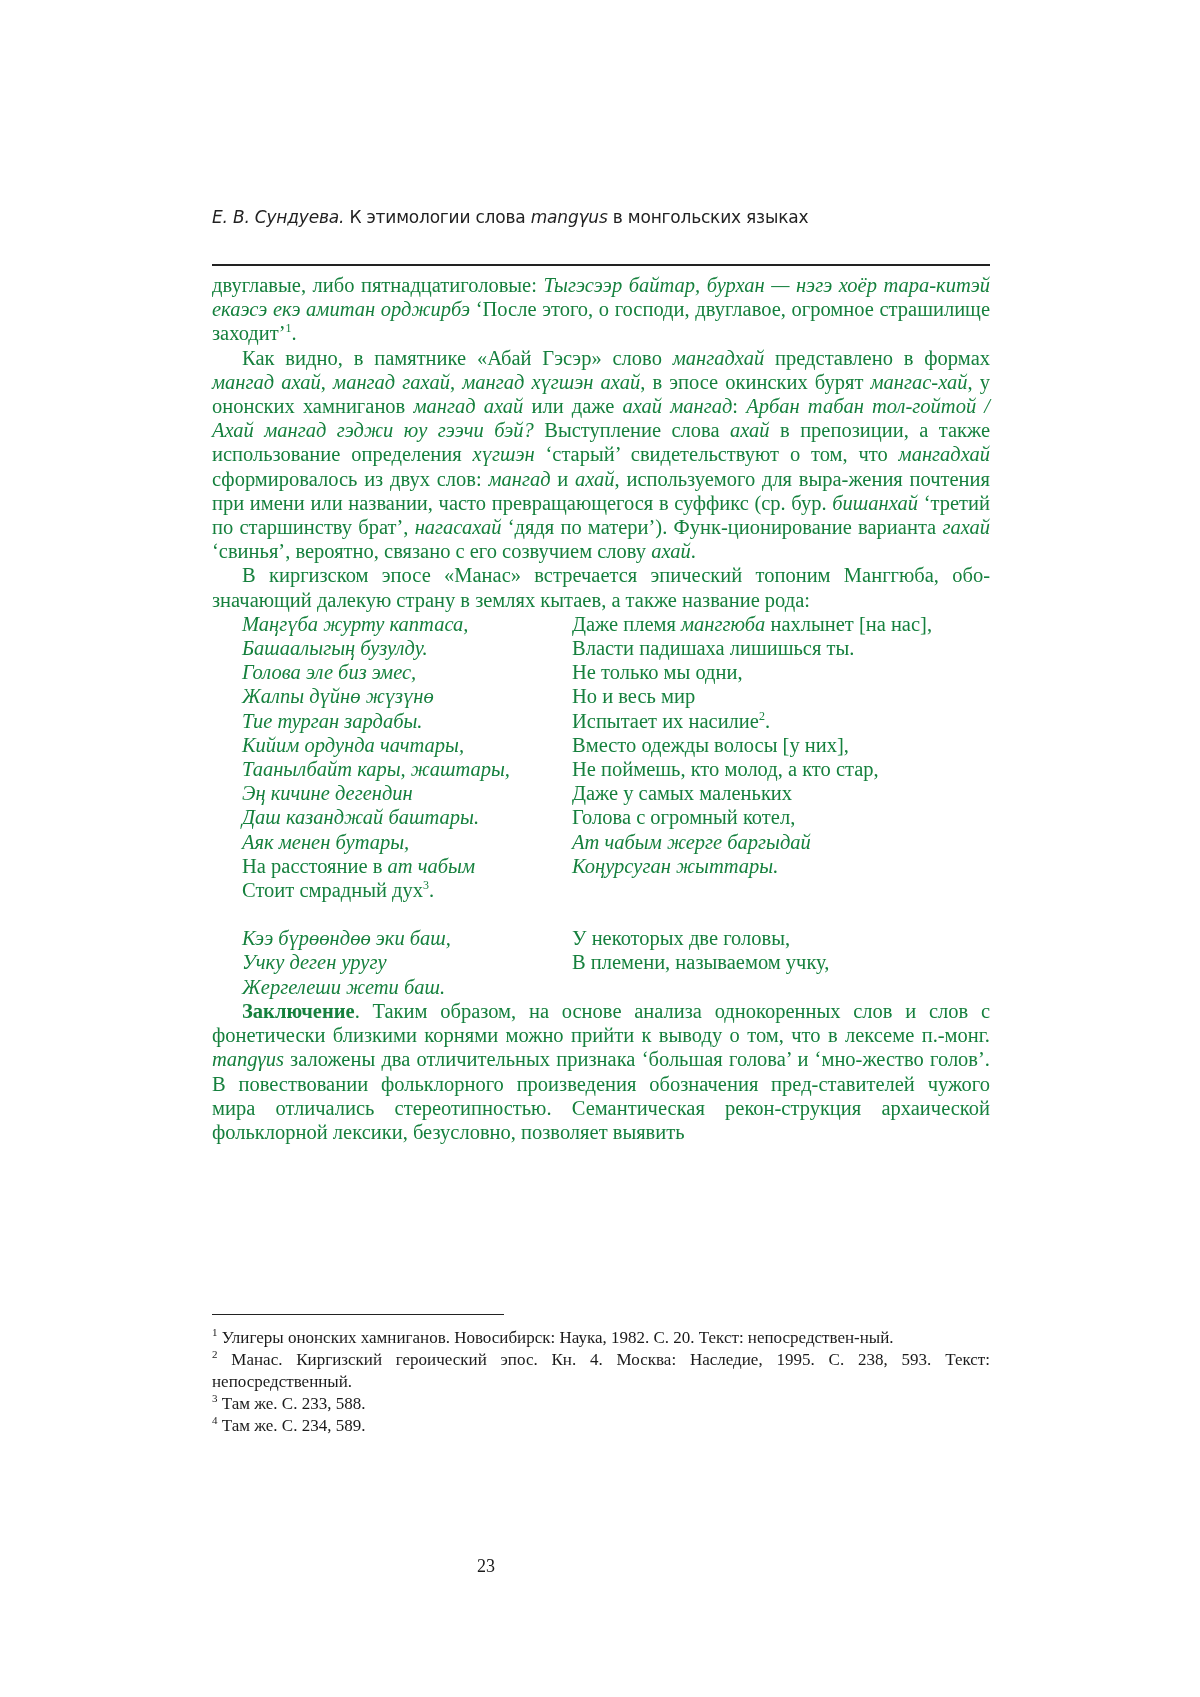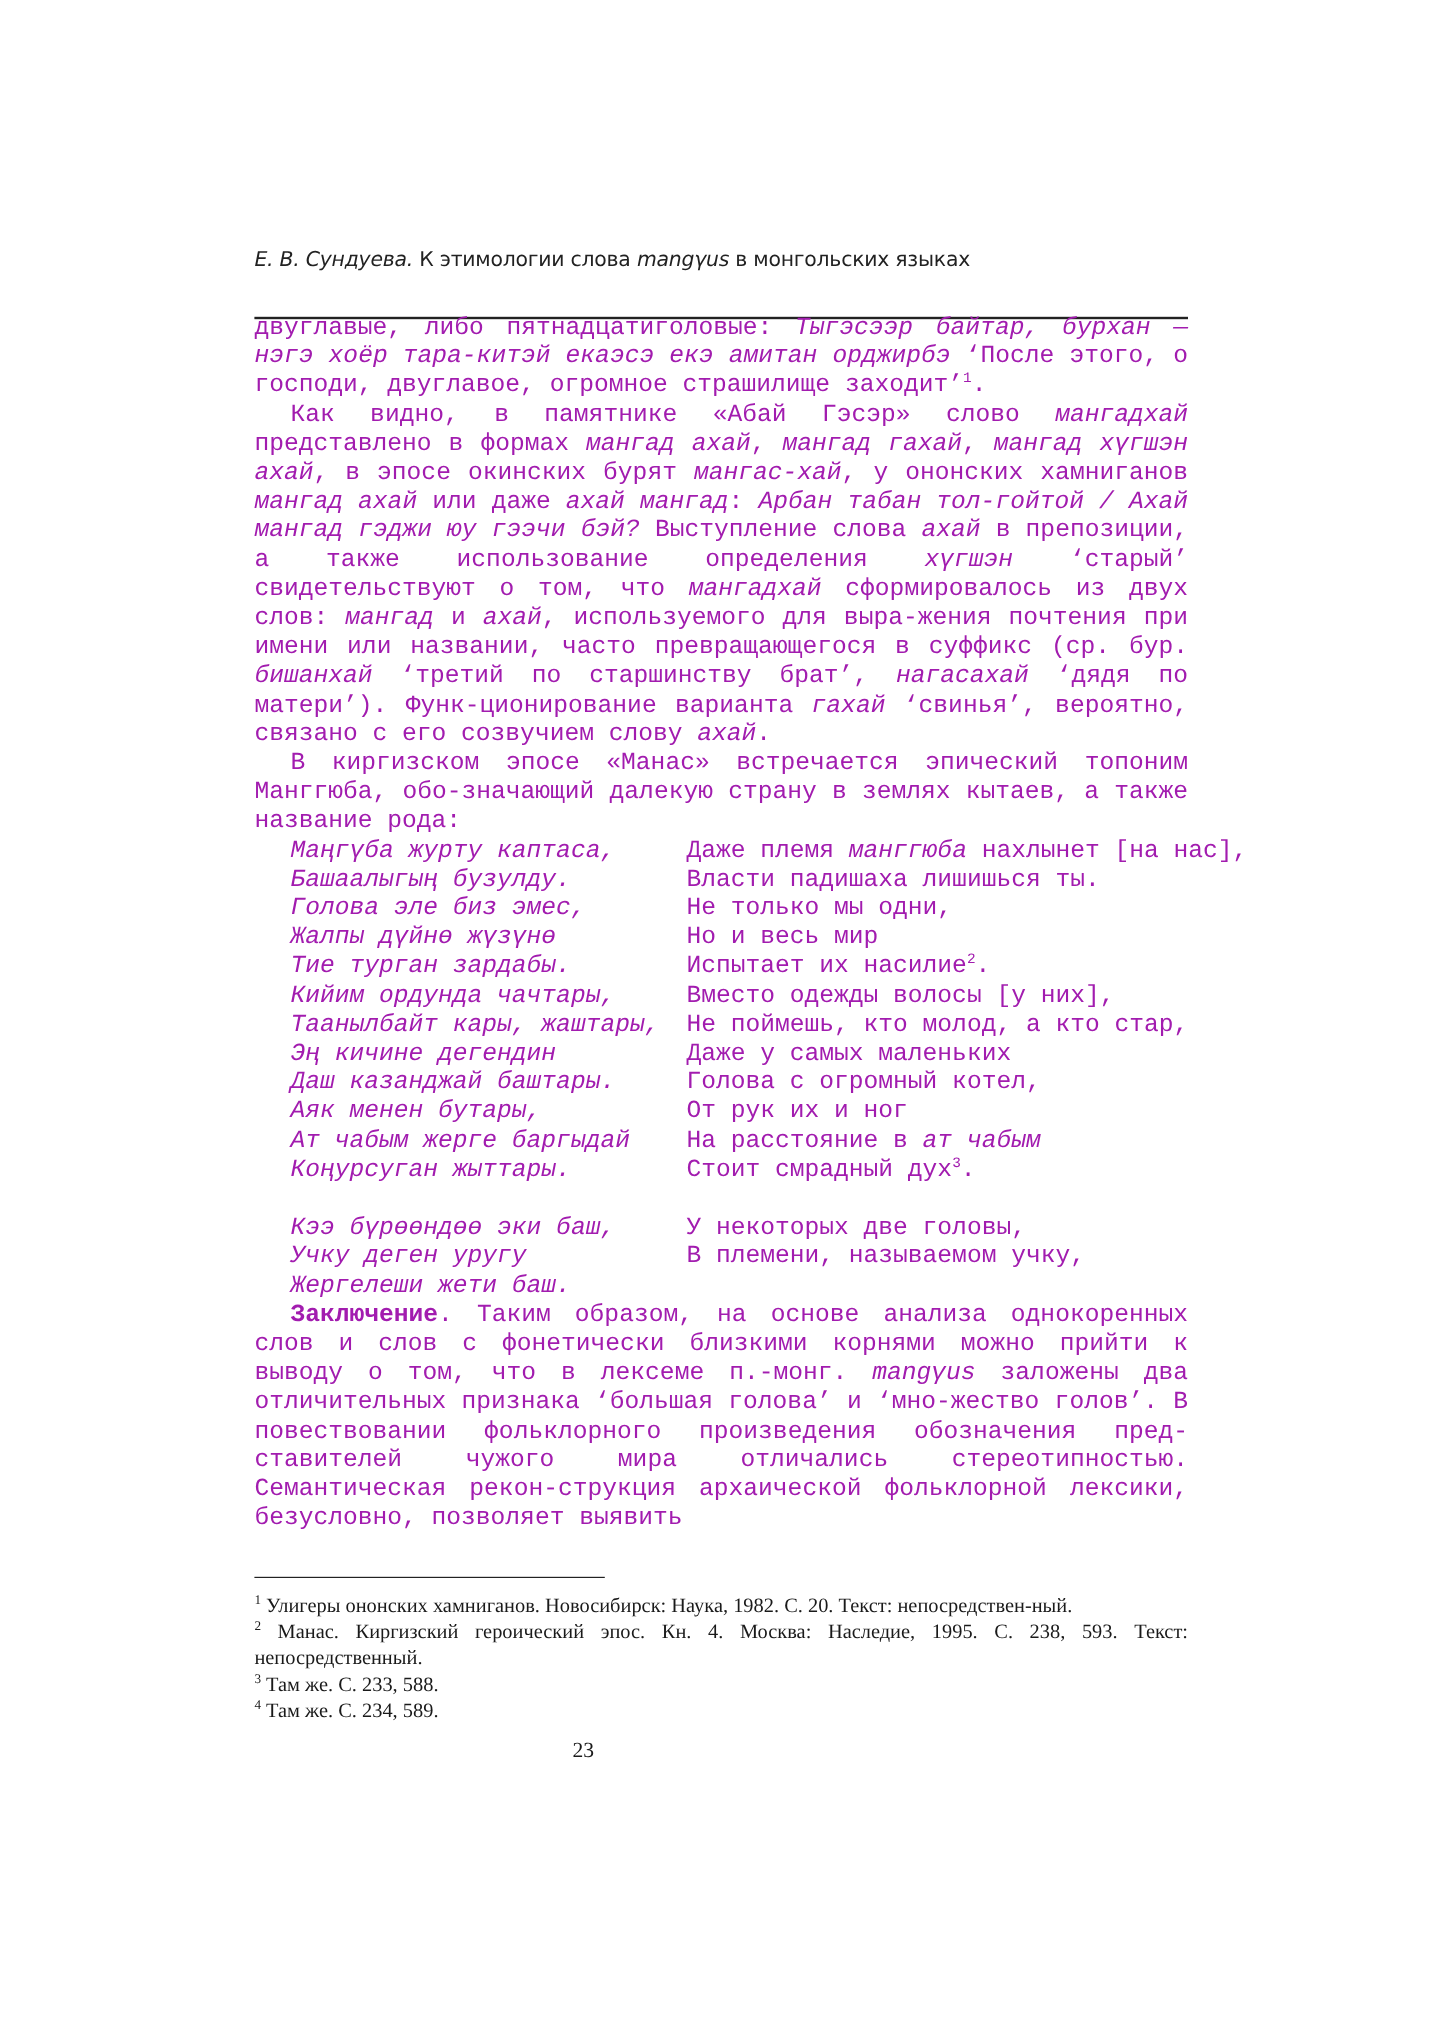--- a/index.html
+++ b/index.html
@@ -6,42 +6,42 @@
   body { width: 1200px; height: 1697px; position: relative; overflow: hidden; }
   .page { position: absolute; left: 0; top: 0; width: 1200px; height: 1697px; background: #fff; color: #1a1a1a; }
   .running-head {
     position: absolute; left: 212px; top: 207px; width: 780px;
     font-family: "DejaVu Sans", sans-serif; font-size: 17px; color: #222;
     letter-spacing: -0.2px;
   }
   .running-head i { font-style: italic; }
   .head-rule { position: absolute; left: 212px; top: 264px; width: 778px; height: 0; border-top: 2px solid #222; }
   .body {
-    position: absolute; left: 212px; top: 262px; width: 778px;
-    font-family: Liberation Mono, monospace; font-size: 20.5px; line-height: 24.2px;
-    color: #a21caf; text-align: justify;
+    position: absolute; left: 212px; top: 273px; width: 778px;
+    font-family: Liberation Serif, serif; font-size: 20.5px; line-height: 24.2px;
+    color: #15803d; text-align: justify;
   }
   .body p { margin: 0; }
   .indent { text-indent: 30px; }
   .body i { font-style: italic; }
   sup { font-size: 12px; line-height: 0; vertical-align: super; }
   .verse { display: grid; grid-template-columns: 330px 448px; padding-left: 30px; }
   .verse .l { font-style: italic; white-space: nowrap; text-align: left; }
   .verse .r { white-space: nowrap; text-align: left; }
   .gap { height: 24px; }
   .fn-rule { position: absolute; left: 212px; top: 1314px; width: 292px; height: 0; border-top: 1.5px solid #222; }
   .footnotes {
     position: absolute; left: 212px; top: 1327px; width: 778px;
     font-family: "Liberation Serif", serif; font-size: 17px; line-height: 22px; color: #1a1a1a;
     text-align: justify;
   }
   .footnotes p { margin: 0; }
   .footnotes sup { font-size: 11px; }
   .page-num {
-    position: absolute; left: 0; top: 1448px; width: 972px; text-align: center;
+    position: absolute; left: 0; top: 1556px; width: 972px; text-align: center;
     font-family: "Liberation Serif", serif; font-size: 18px; color: #1a1a1a;
   }
 </style>
 </head>
 <body>
 
 <div class="page">
 
   <div class="running-head">
     <i>Е. В. Сундуева.</i><span> К этимологии слова </span><i>mangγus</i><span> в монгольских языках</span>
@@ -72,21 +72,20 @@
     <div class="verse">
       <span class="l">Кийим ордунда чачтары,</span>
         <span class="r">Вместо одежды волосы [у них],</span>
       <span class="l">Таанылбайт кары, жаштары,</span>
         <span class="r">Не поймешь, кто молод, а кто стар,</span>
       <span class="l">Эң кичине дегендин</span>
         <span class="r">Даже у самых маленьких</span>
       <span class="l">Даш казанджай баштары.</span>
         <span class="r">Голова с огромный котел,</span>
       <span class="l">Аяк менен бутары,</span>
-        <span class="r">От рук их и ног</span>
       <span class="l">Ат чабым жерге баргыдай</span>
         <span class="r"><span>На расстояние в </span><i>ат чабым</i></span>
       <span class="l">Коңурсуган жыттары.</span>
         <span class="r"><span>Стоит смрадный дух</span><sup>3</sup>.</span>
     </div>
 
     <div class="gap"></div>
 
     <div class="verse">
       <span class="l">Кээ бүрөөндөө эки баш,</span>

